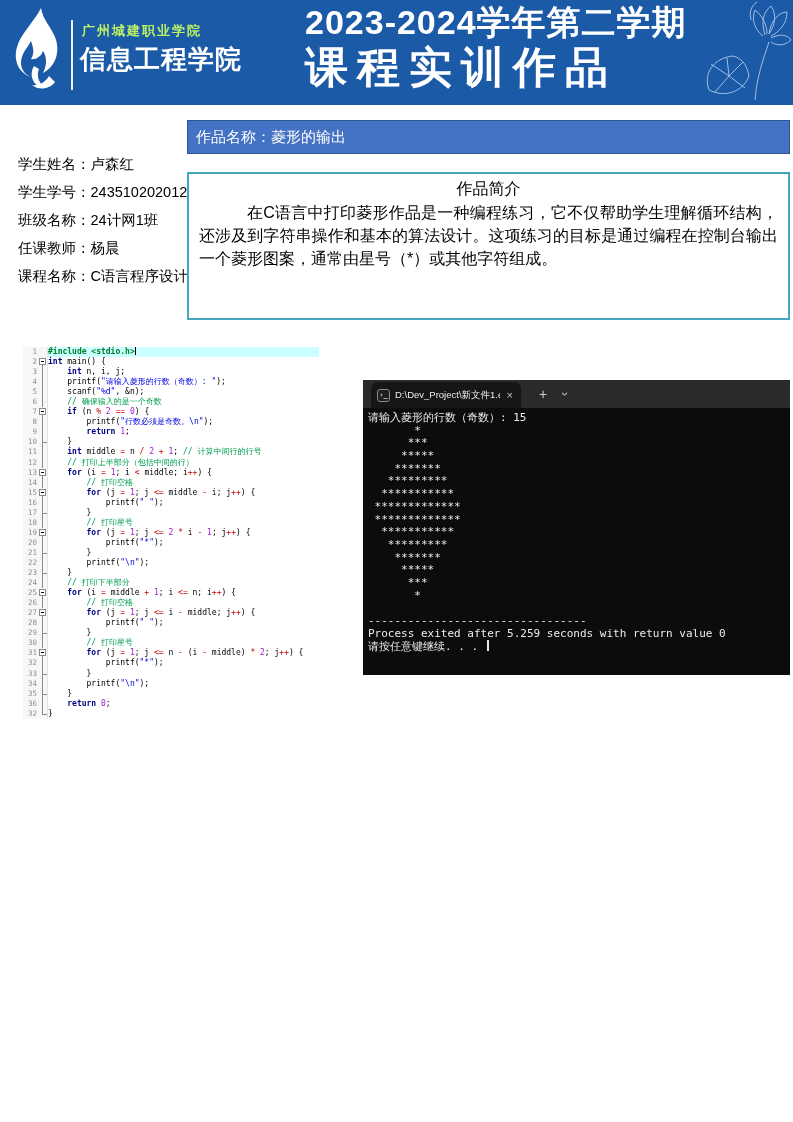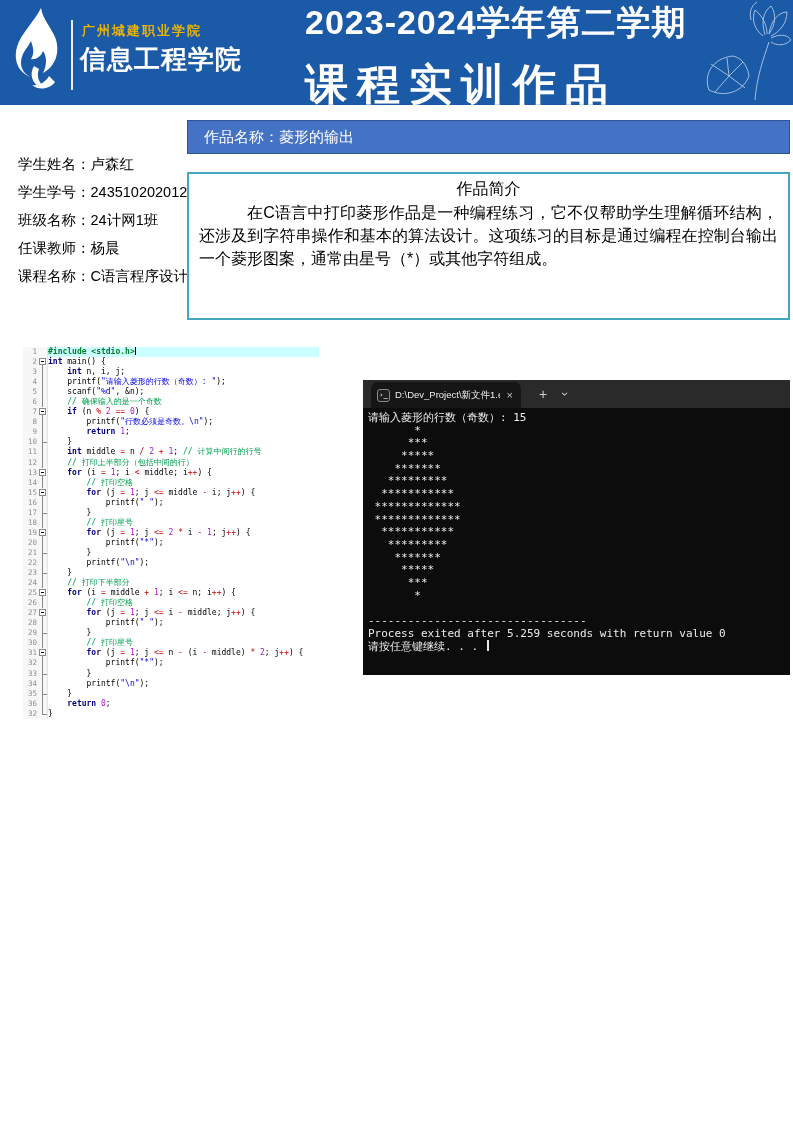--- a/index.html
+++ b/index.html
@@ -9,35 +9,35 @@
   }
   *{margin:0;padding:0;box-sizing:border-box}
   body{width:793px;height:1122px;background:#fff;position:relative;overflow:hidden;
        font-family:"Liberation Sans",sans-serif;}
   .abs{position:absolute}
 
   
   .header{left:0;top:0;width:793px;height:105px;background:var(--header_bg);overflow:hidden}
   .logo{left:8px;top:6px;width:60px;height:92px}
   .divider{left:71px;top:20px;width:2px;height:70px;background:#fff;opacity:.9}
-  .school-small{left:82px;top:22px;color:#eab308;font-size:13px;font-weight:bold;letter-spacing:2px;white-space:nowrap}
+  .school-small{left:82px;top:22px;color:#bef264;font-size:13px;font-weight:bold;letter-spacing:2px;white-space:nowrap}
   .school-large{left:80px;top:42px;color:#fff;font-size:26px;font-weight:bold;letter-spacing:1px;white-space:nowrap}
   .htitle{left:305px;top:4px;width:465px;text-align:left;color:#fff;font-weight:900;line-height:1.1}
   .htitle .l1{font-size:34px;letter-spacing:1px;white-space:nowrap}
-  .htitle .l2{font-size:43px;letter-spacing:9px;margin-top:20px;white-space:nowrap}
+  .htitle .l2{font-size:43px;letter-spacing:9px;margin-top:3px;white-space:nowrap}
   .lotus{right:0;top:0;width:100px;height:105px;opacity:.75}
 
   
   .student{left:18px;top:150px;font-size:14.5px;color:#000}
   .info-row{line-height:28px;white-space:nowrap}
 
   
   .pbanner{left:187px;top:120px;width:603px;height:34px;background:var(--banner_bg);
            border:1px solid var(--banner_border);color:#fff;font-size:15px;
-           display:flex;align-items:center;padding-left:16px}
+           display:flex;align-items:center;padding-left:8px}
   .introbox{left:187px;top:172px;width:603px;height:148px;background:#fff;border:2px solid var(--intro_border)}
   .intro-title{text-align:center;font-size:16px;color:#000;margin-top:5px}
   .intro-text{font-size:16px;line-height:23px;color:#000;padding:1px 10px 0 10px;text-indent:3em;text-align:justify}
 
   
   .editor{left:23px;top:347px;width:296px;height:372px;background:#fff;
           font-family:"DejaVu Sans Mono",monospace;font-size:8px;cursor:text}
   .erow{display:flex;height:10.05px;line-height:10.05px}
   .enum{width:15px;text-align:right;padding-right:1px;color:#909090;background:#f7f7f7;font-size:7.5px}
   .efold{width:10px;background:#f7f7f7;position:relative;border-right:1px solid #e4e4e4}

